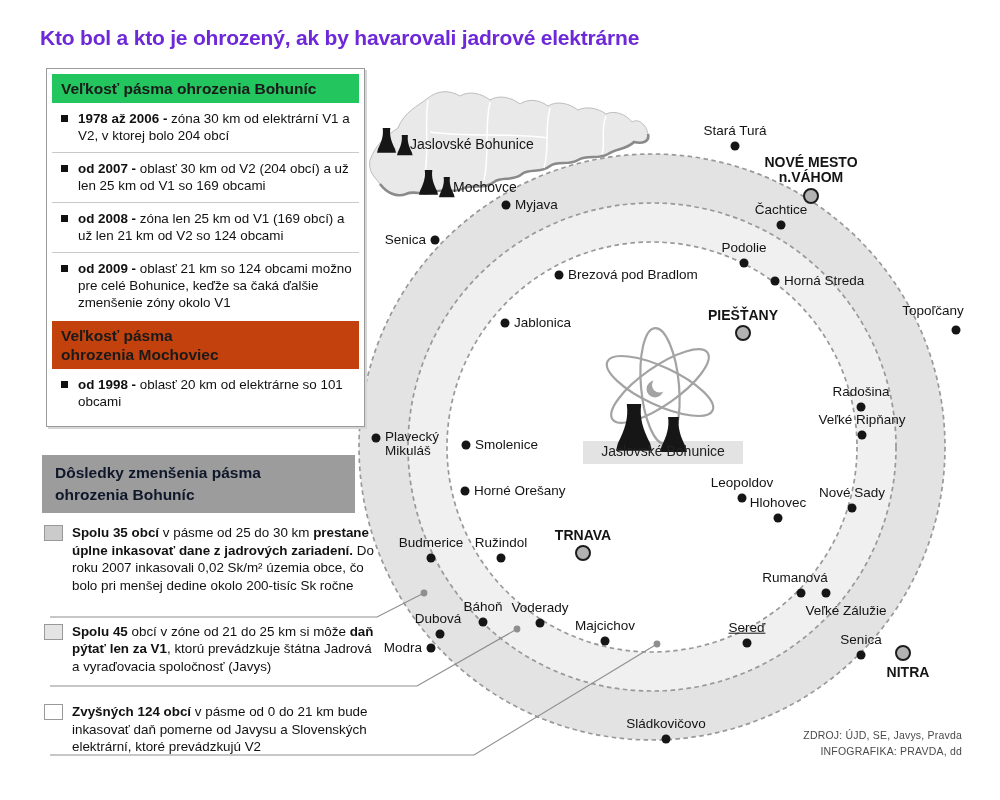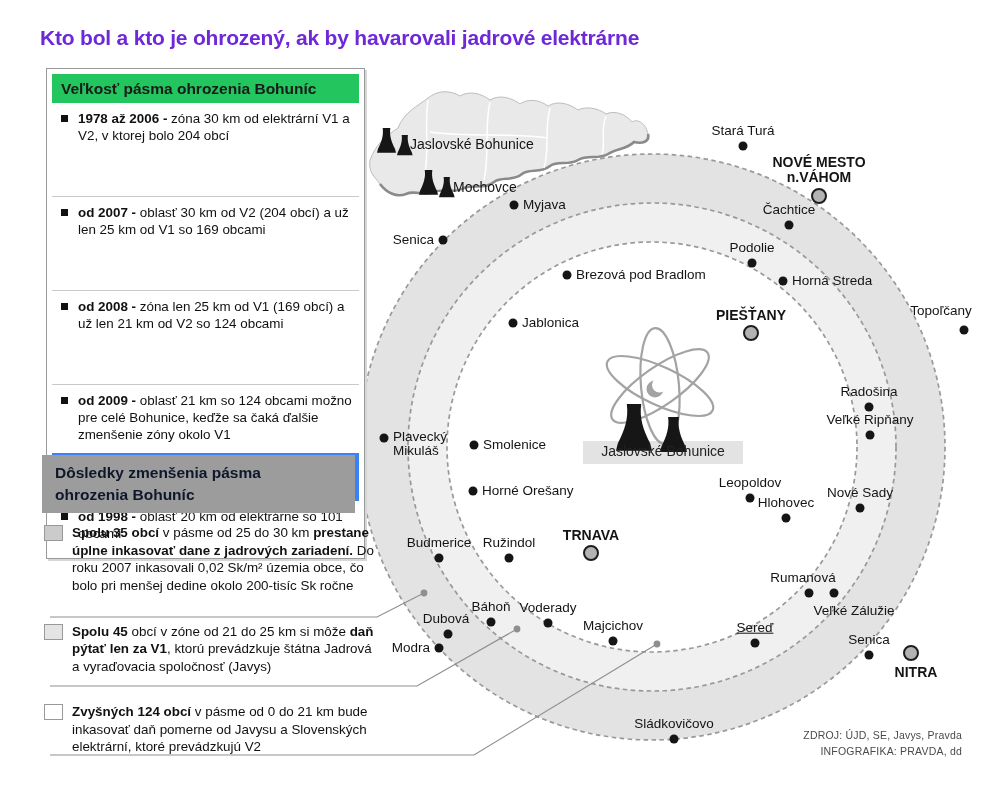--- a/index.html
+++ b/index.html
@@ -8,36 +8,36 @@
   .title{position:absolute;left:40px;top:26px;font-size:21px;font-weight:bold;color:#6d28d9;
          letter-spacing:-0.2px;margin:0;}
   svg.base{position:absolute;left:0;top:0;}
 
   
   .box1{position:absolute;left:46px;top:68px;width:319px;background:#fff;
         border:1px solid #9a9a9a;box-shadow:2px 2px 0 #d6d6d6;padding:5px 5px 8px 5px;box-sizing:border-box;}
   .strip{font-size:15.5px;font-weight:bold;color:#1a1a1a;background:#e6e6e6;
          padding:5px 4px 5px 9px;line-height:19px;white-space:pre-line;}
   .b1-item{position:relative;padding:7px 2px 7px 26px;font-size:13.4px;line-height:1.3;}
-  .b1-item.sep{border-top:1px solid #c9c9c9;margin-top:44px;}
+  .b1-item.sep{border-top:1px solid #c9c9c9;}
   .b1-item::before{content:"";position:absolute;left:9px;top:12px;width:7px;height:7px;background:#111;}
   .strip2{margin-top:2px;}
 
   
   .legend2{position:absolute;left:42px;top:455px;width:334px;}
   .l2-head{font-size:15.5px;font-weight:bold;color:#0f172a;line-height:22px;
            padding:7px 0 7px 13px;white-space:pre-line;width:300px;}
   .l2-item{position:relative;padding-left:30px;font-size:13.4px;line-height:1.32;}
   .l2-item .sw{position:absolute;left:2px;top:1px;width:17px;height:14px;border:1px solid #999;}
   .l2-i1{margin-top:11px;}
   .l2-i2{margin-top:28px;}
   .l2-i3{margin-top:27px;}
 
   
-  #towns{position:absolute;left:16px;top:0;width:948px;height:800px;pointer-events:none;}
+  #towns{position:absolute;left:8px;top:0;width:948px;height:800px;pointer-events:none;}
   .dot{position:absolute;border-radius:50%;transform:translate(-50%,-50%);}
   .dot.town{width:9px;height:9px;background:#151515;}
   .dot.city{width:12px;height:12px;background:#b3b3b3;border:2.5px solid #1d1d1d;}
   .lbl{position:absolute;font-size:13.5px;line-height:1.06;color:#141414;white-space:pre-line;text-align:center;}
   .lbl.city{font-size:14px;font-weight:bold;}
   .lbl.a-left,.lbl.a-right{text-align:left;}
 
   .inset-label{position:absolute;font-size:14px;color:#141414;}
   .plant-label{position:absolute;left:585px;top:443px;width:156px;text-align:center;
                font-size:14px;color:#222;}
@@ -203,21 +203,21 @@
     </div>
     <div class="b1-item sep">
       <b>od 2007 - </b><span>oblasť 30 km od V2 (204 obcí) a už len 25 km od V1 so 169 obcami</span>
     </div>
     <div class="b1-item sep">
       <b>od 2008 - </b><span>zóna len 25 km od V1 (169 obcí) a už len 21 km od V2 so 124 obcami</span>
     </div>
     <div class="b1-item sep">
       <b>od 2009 - </b><span>oblasť 21 km so 124 obcami možno pre celé Bohunice, keďže sa čaká ďalšie zmenšenie zóny okolo V1</span>
     </div>
-    <div class="strip strip2" style="background-color: #3b82f6;">Veľkosť pásma
+    <div class="strip strip2" style="background-color: #c2410c;">Veľkosť pásma
 ohrozenia Mochoviec</div>
     <div class="b1-item">
       <b>od 1998 - </b><span>oblasť 20 km od elektrárne so 101 obcami</span>
     </div>
   </div>
 
   <div class="legend2">
     <div class="l2-head" style="background-color: rgb(156, 156, 156);">Dôsledky zmenšenia pásma
 ohrozenia Bohuníc</div>
     <div class="l2-item l2-i1">

